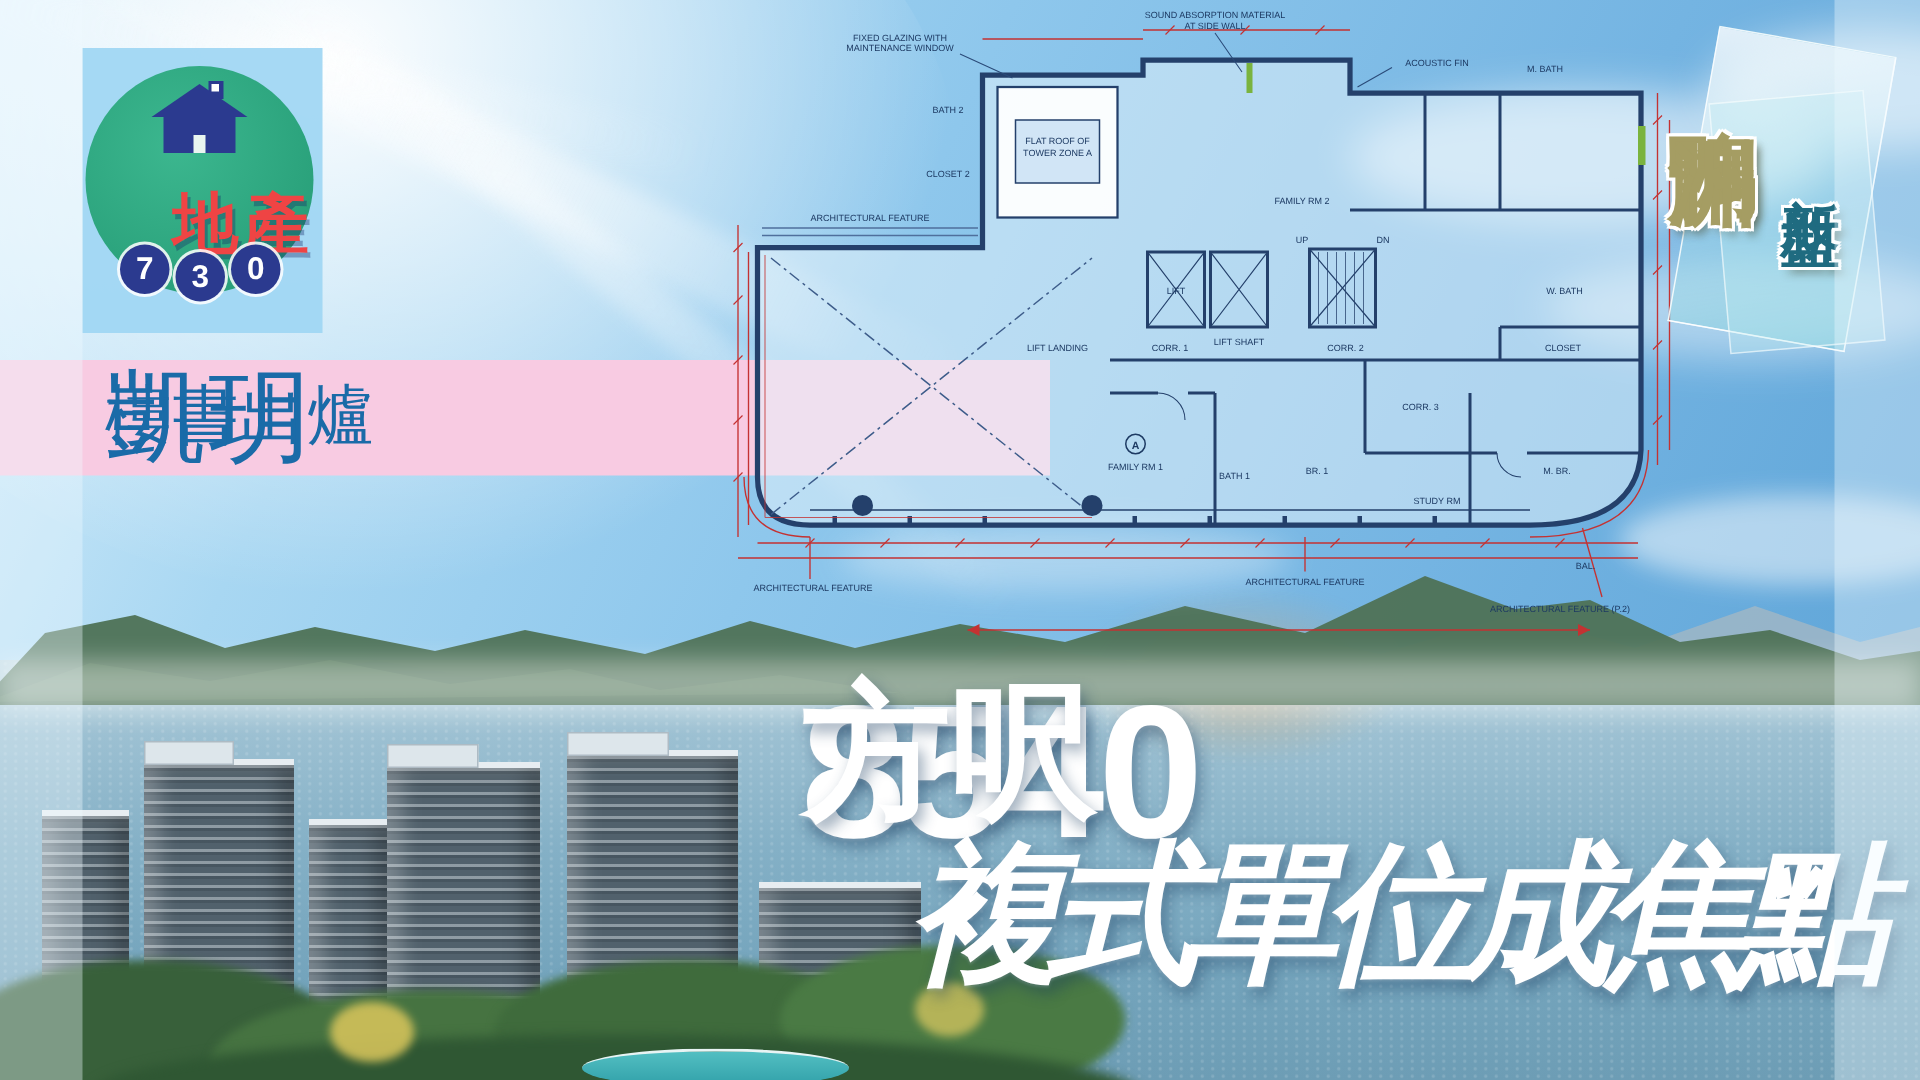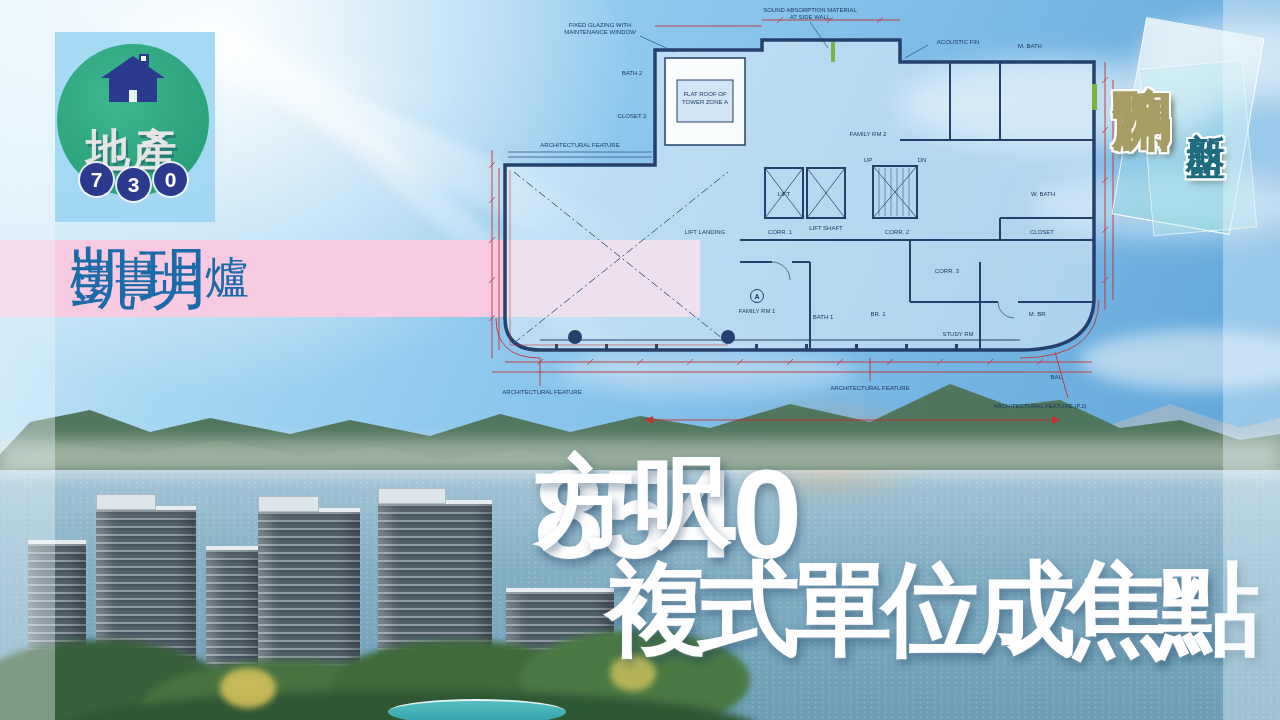--- a/index.html
+++ b/index.html
@@ -53,21 +53,21 @@
   .pool{left:388px;top:699px;width:178px;height:26px;border-radius:50%;
     background:linear-gradient(180deg,#53bfc2,#2f9fa8);border-top:2px solid #e8f4f4;}
   
   .plan{left:480px;top:0;width:640px;height:430px;}
   .plan text{font-family:"Liberation Sans","DejaVu Sans",sans-serif;}
   
   .logo-tile{left:55px;top:32px;width:160px;height:190px;background:rgba(158,214,243,.92);}
   .logo-circle{left:57px;top:44px;width:152px;height:152px;border-radius:50%;
     background:radial-gradient(circle at 40% 35%,#3cb78f,#239973);}
   .logo-house{left:99px;top:52px;width:68px;height:52px;}
-  .logo-name{left:57px;top:128px;width:152px;text-align:center;color:#e5e5e5;
+  .logo-name{left:57px;top:128px;width:152px;text-align:right;color:#ef4444;
     font-size:44px;font-weight:900;letter-spacing:3px;line-height:1;
     text-shadow:2px 3px 0 rgba(20,40,100,.35);}
   .digit{width:33px;height:33px;border-radius:50%;background:#2b3a8f;color:#fff;
     font-size:21px;font-weight:800;text-align:center;line-height:33px;
     box-shadow:0 0 0 2px rgba(255,255,255,.85);}
   .d7{left:80px;top:163px;} .d3{left:117px;top:168px;} .d0{left:154px;top:163px;}
   
   .banner{left:0;top:240px;width:700px;height:77px;background:#f8cbe2;}
   .banner-text{left:70px;top:243px;height:72px;line-height:70px;white-space:nowrap;color:#1a6ba8;}
   .banner-text .hl{position:static;font-size:68px;font-weight:400;letter-spacing:1px;}
@@ -82,21 +82,21 @@
     text-shadow:2px 0 0 #fff,-2px 0 0 #fff,0 2px 0 #fff,0 -2px 0 #fff,
       2px 2px 0 #fff,-2px -2px 0 #fff,2px -2px 0 #fff,-2px 2px 0 #fff,4px 5px 6px rgba(60,60,30,.35);}
   .loc{left:1112px;top:40px;font-size:60px;letter-spacing:2px;color:#a59d63;}
   .tag{left:1186px;top:100px;font-size:40px;letter-spacing:6px;color:#1f6b80;}
   
   .hline{color:#fff;white-space:nowrap;line-height:1;
     text-shadow:3px 5px 10px rgba(25,60,95,.45),0 1px 2px rgba(255,255,255,.25);}
   .h1{left:534px;top:452px;}
   .h1 .num{position:static;font-size:126px;font-weight:900;letter-spacing:-4px;}
   .h1 .unit{position:static;font-size:100px;font-weight:700;letter-spacing:-2px;}
-  .h2{left:606px;top:558px;font-size:102px;font-weight:900;letter-spacing:-10px;}
+  .h2{left:606px;top:558px;font-size:102px;font-weight:900;letter-spacing:-10px;font-style:italic;}
   
   .strip{top:0;height:720px;background:rgba(240,250,255,.38);pointer-events:none;z-index:50;}
   .strip-l{left:0;width:55px;} .strip-r{left:1223px;width:57px;}
 </style>
 </head>
 <body>
 
 <div id="stage">
 
   <div class="sky"></div>

